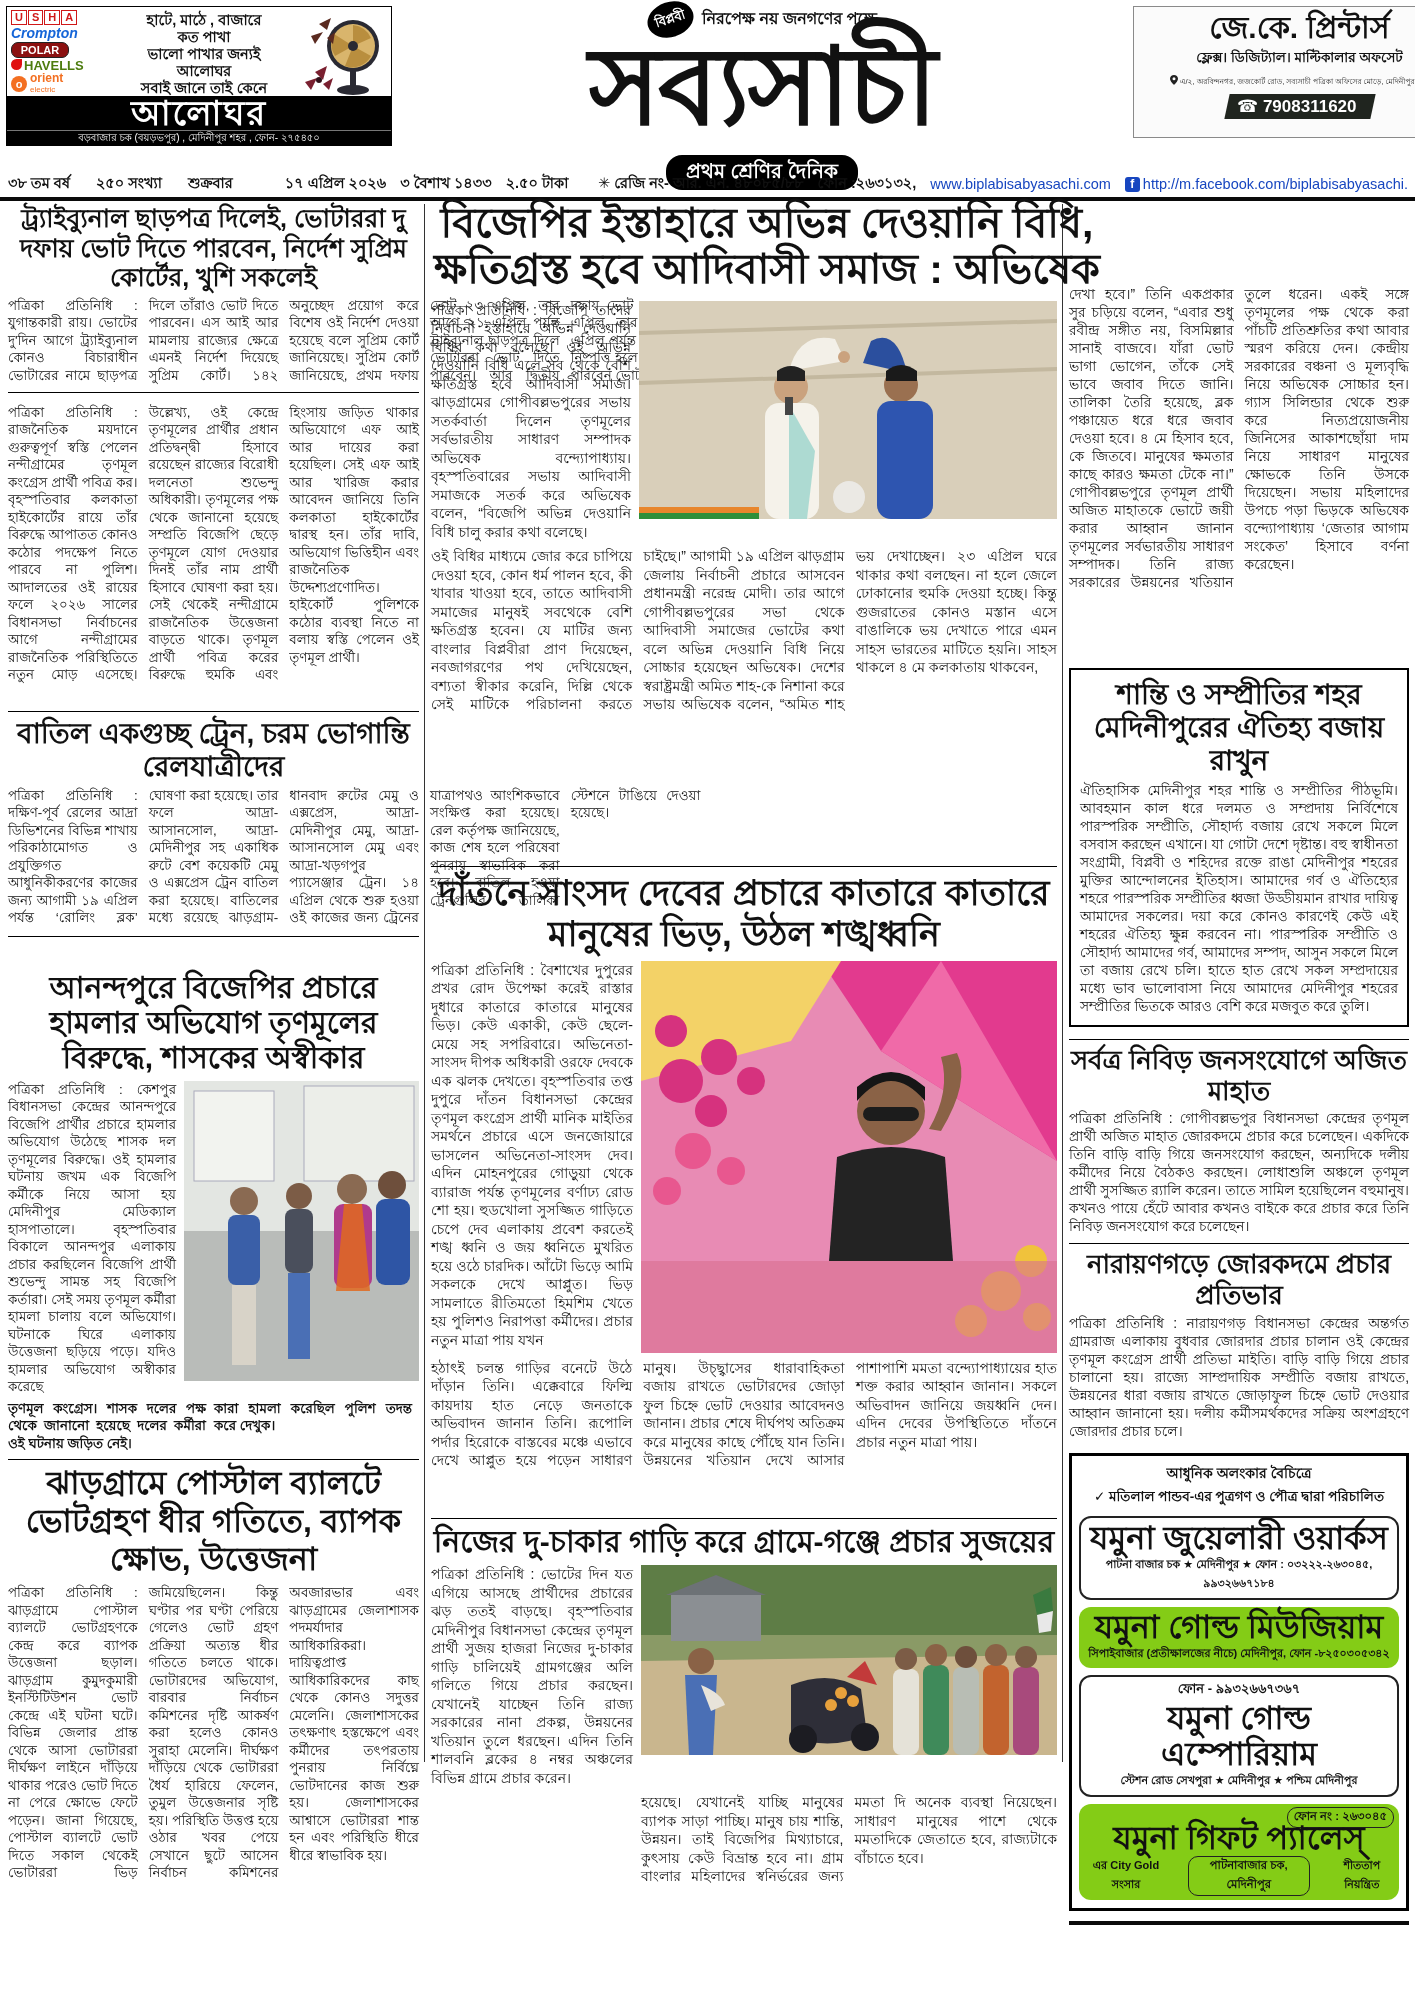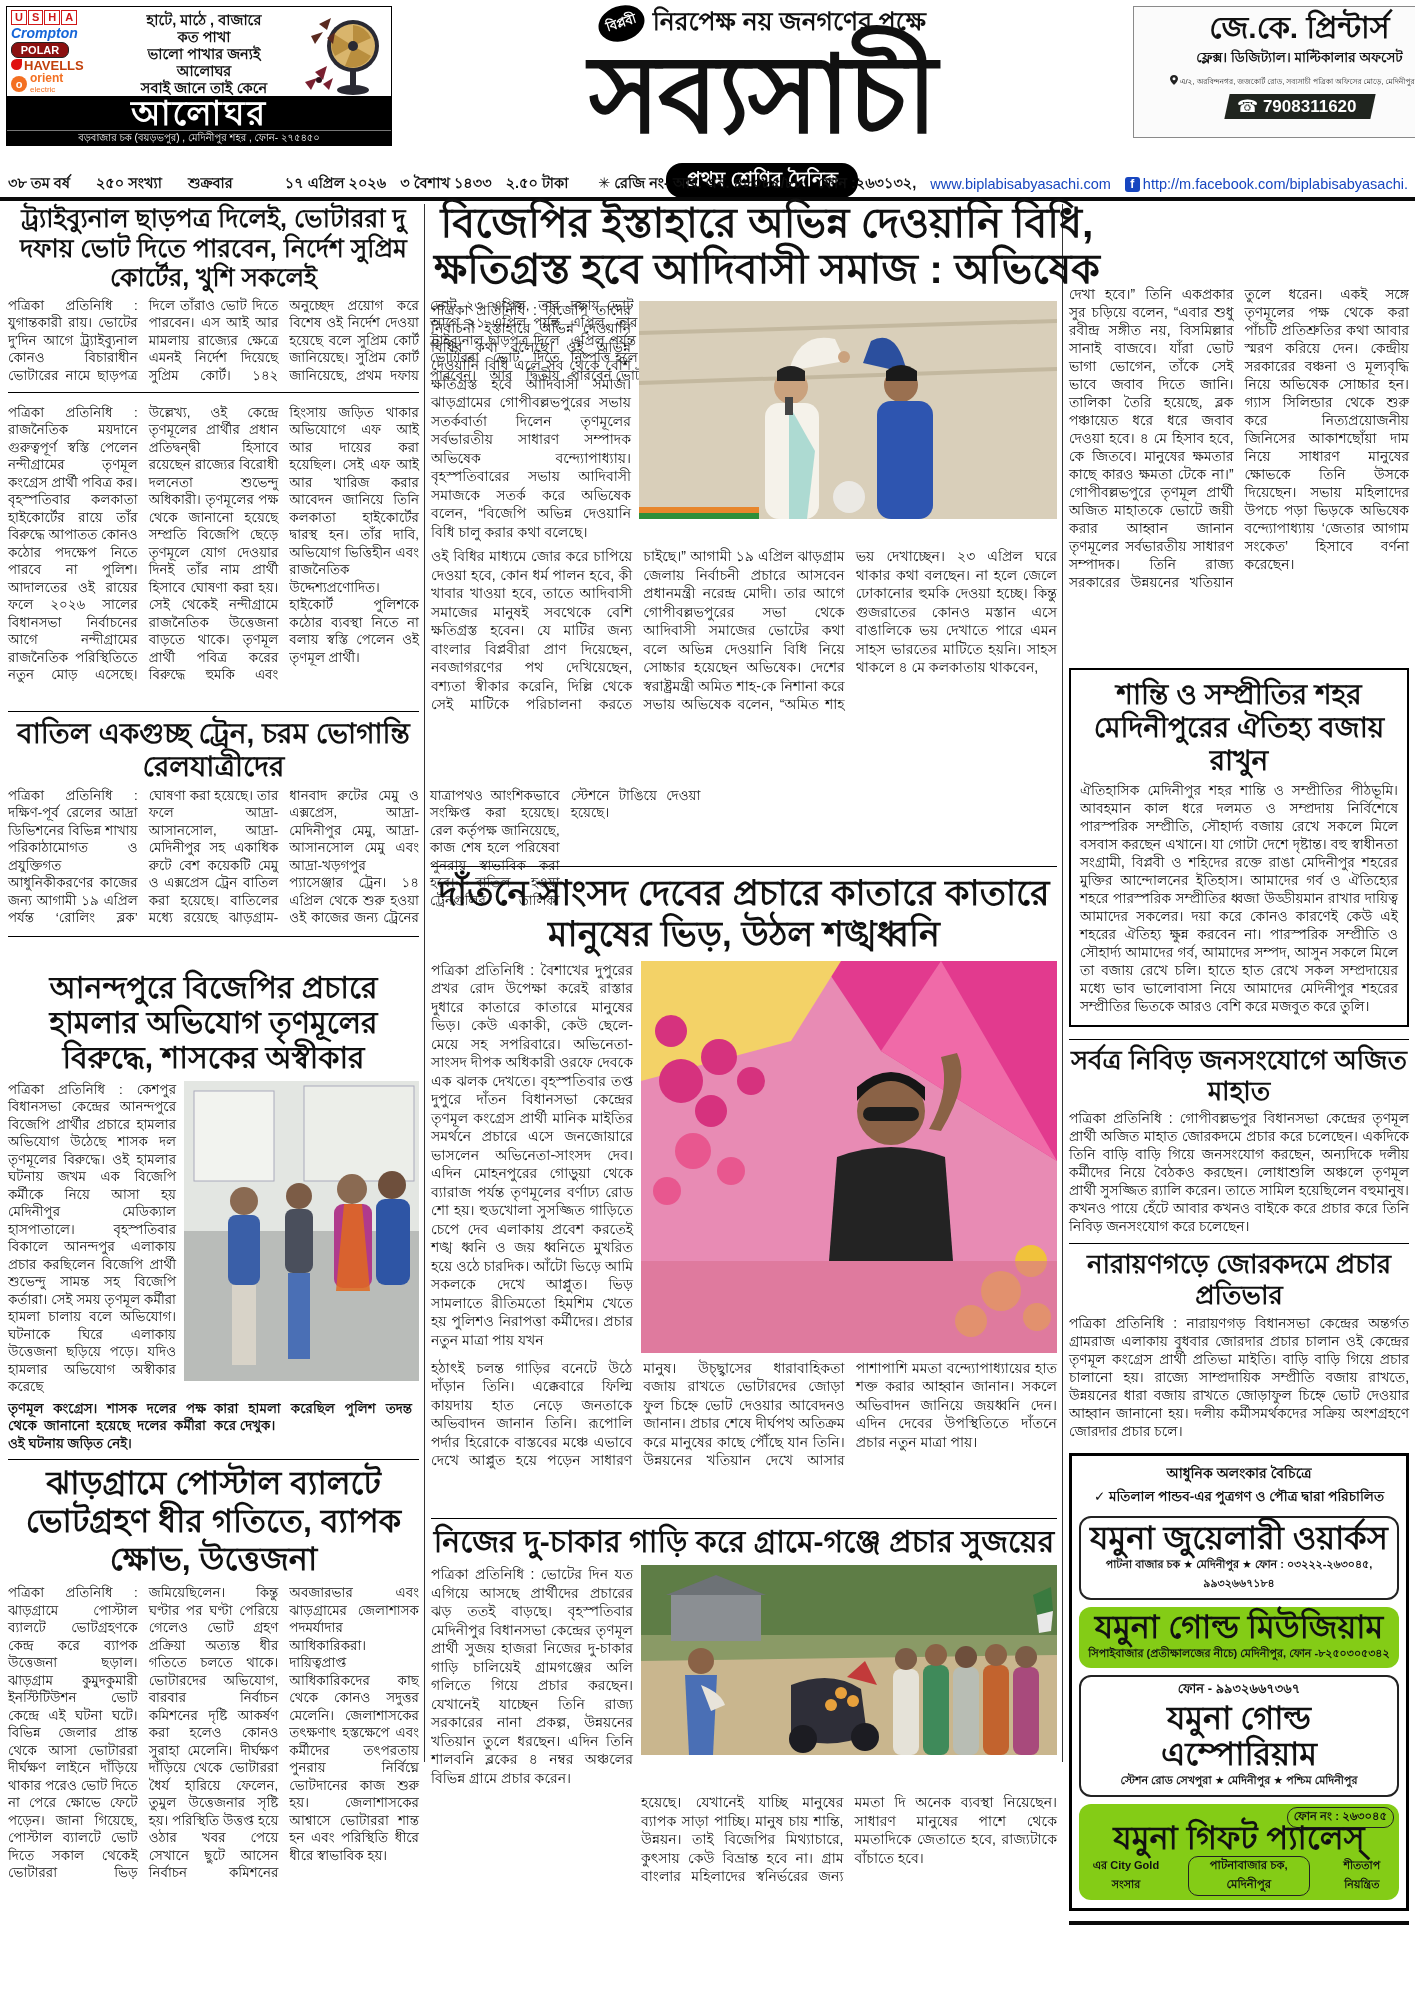--- a/index.html
+++ b/index.html
@@ -7,21 +7,21 @@
   .page { position:relative; width:1415px; height:1989px; background:#fff; margin:0 auto; overflow:hidden; color:#111; }
 
   
   .aloghar { position:absolute; left:6px; top:6px; width:386px; height:140px; border:1px solid #000; background:#fff; }
   .aloghar-top { display:flex; height:88px; padding:3px 4px 0 4px; }
   .brand-col { width:96px; display:flex; flex-direction:column; justify-content:space-between; }
   .usha { display:flex; gap:1px; }
   .usha span { border:1.5px solid #d01818; color:#d01818; font-weight:bold; font-size:11px; padding:0 3px; line-height:13px; }
   .crompton { color:#1565d8; font-weight:bold; font-style:italic; font-size:14px; }
   .polar { background:#8b1010; color:#fff; font-weight:bold; font-size:11px; border-radius:7px; border:1.5px solid #222; padding:1px 6px; width:58px; text-align:center; }
-  .havells { color:#c2410c; font-weight:bold; font-size:13px; }
+  .havells { color:#4d7c0f; font-weight:bold; font-size:13px; }
   .havells .hico { display:inline-block; width:11px; height:11px; background:#e01010; border-radius:50% 0 50% 50%; margin-right:2px; }
   .orient { display:flex; align-items:center; gap:3px; }
   .orient .oc { width:16px; height:16px; border-radius:50%; background:#f36f21; color:#fff; font-weight:bold; font-size:11px; text-align:center; line-height:16px; }
   .orient .otxt { color:#f36f21; font-weight:bold; font-size:12px; line-height:11px; }
   .orient .otxt small { display:block; font-size:8px; font-weight:normal; }
   .alo-mid { flex:1; text-align:center; font-weight:bold; font-size:14.5px; line-height:17px; padding-top:2px; }
   .fan-col { width:86px; position:relative; }
   .alo-banner { position:absolute; left:0; right:0; bottom:0; background:#000; color:#fff; text-align:center; }
   .alo-name { font-size:34px; font-weight:800; line-height:34px; letter-spacing:2px; }
   .alo-addr { font-size:10px; line-height:14px; border-top:1px solid #777; }
@@ -30,21 +30,21 @@
   .jk-title { font-size:30px; font-weight:800; line-height:34px; }
   .jk-sub { font-size:13.5px; font-weight:bold; margin-top:2px; }
   .jk-addr { font-size:7.5px; margin-top:5px; padding:0 6px; color:#222; }
   .jk-phone { display:inline-block; margin-top:6px; background:#20251f; color:#fff; font-weight:bold; font-size:17px; padding:2px 16px 2px 10px; transform:skewX(-12deg); }
   .jk-phone > * { display:inline-block; transform:skewX(12deg); }
 
   
   .masthead { position:absolute; left:398px; top:2px; width:728px; height:166px; text-align:center; }
   .tagline { display:flex; align-items:center; justify-content:center; gap:8px; }
   .badge { background:#000; color:#fff; font-size:13px; font-weight:bold; border-radius:50%; padding:7px 8px; transform:rotate(-18deg); display:inline-block; }
-  .tagline-text { font-size:25px; font-weight:800;text-align:center; }
+  .tagline-text { font-size:16px; font-weight:800;text-align:center; }
   .np-title { font-size:108px; font-weight:800; line-height:100px; letter-spacing:-2px; }
   .np-sub { display:inline-block; background:#000; color:#fff; font-size:20px; font-weight:bold; border-radius:16px; padding:1px 20px; margin-top:18px; }
 
   
   .dateline { position:absolute; left:8px; top:172px; width:1400px; display:flex; align-items:center; font-size:14.5px; font-weight:bold; }
   .dateline .gap { width:26px; }
   .dateline .sgap { width:14px; }
   .blue { color:#1746c0; font-weight:normal; }
   .fbico { display:inline-block; width:15px; height:15px; background:#1746c0; color:#fff; border-radius:3px; font-weight:bold; font-size:12px; text-align:center; line-height:15px; margin:0 3px 0 14px; }
   .toprule { position:absolute; left:0; top:197px; width:1415px; height:4px; background:#0a0a0a; }

